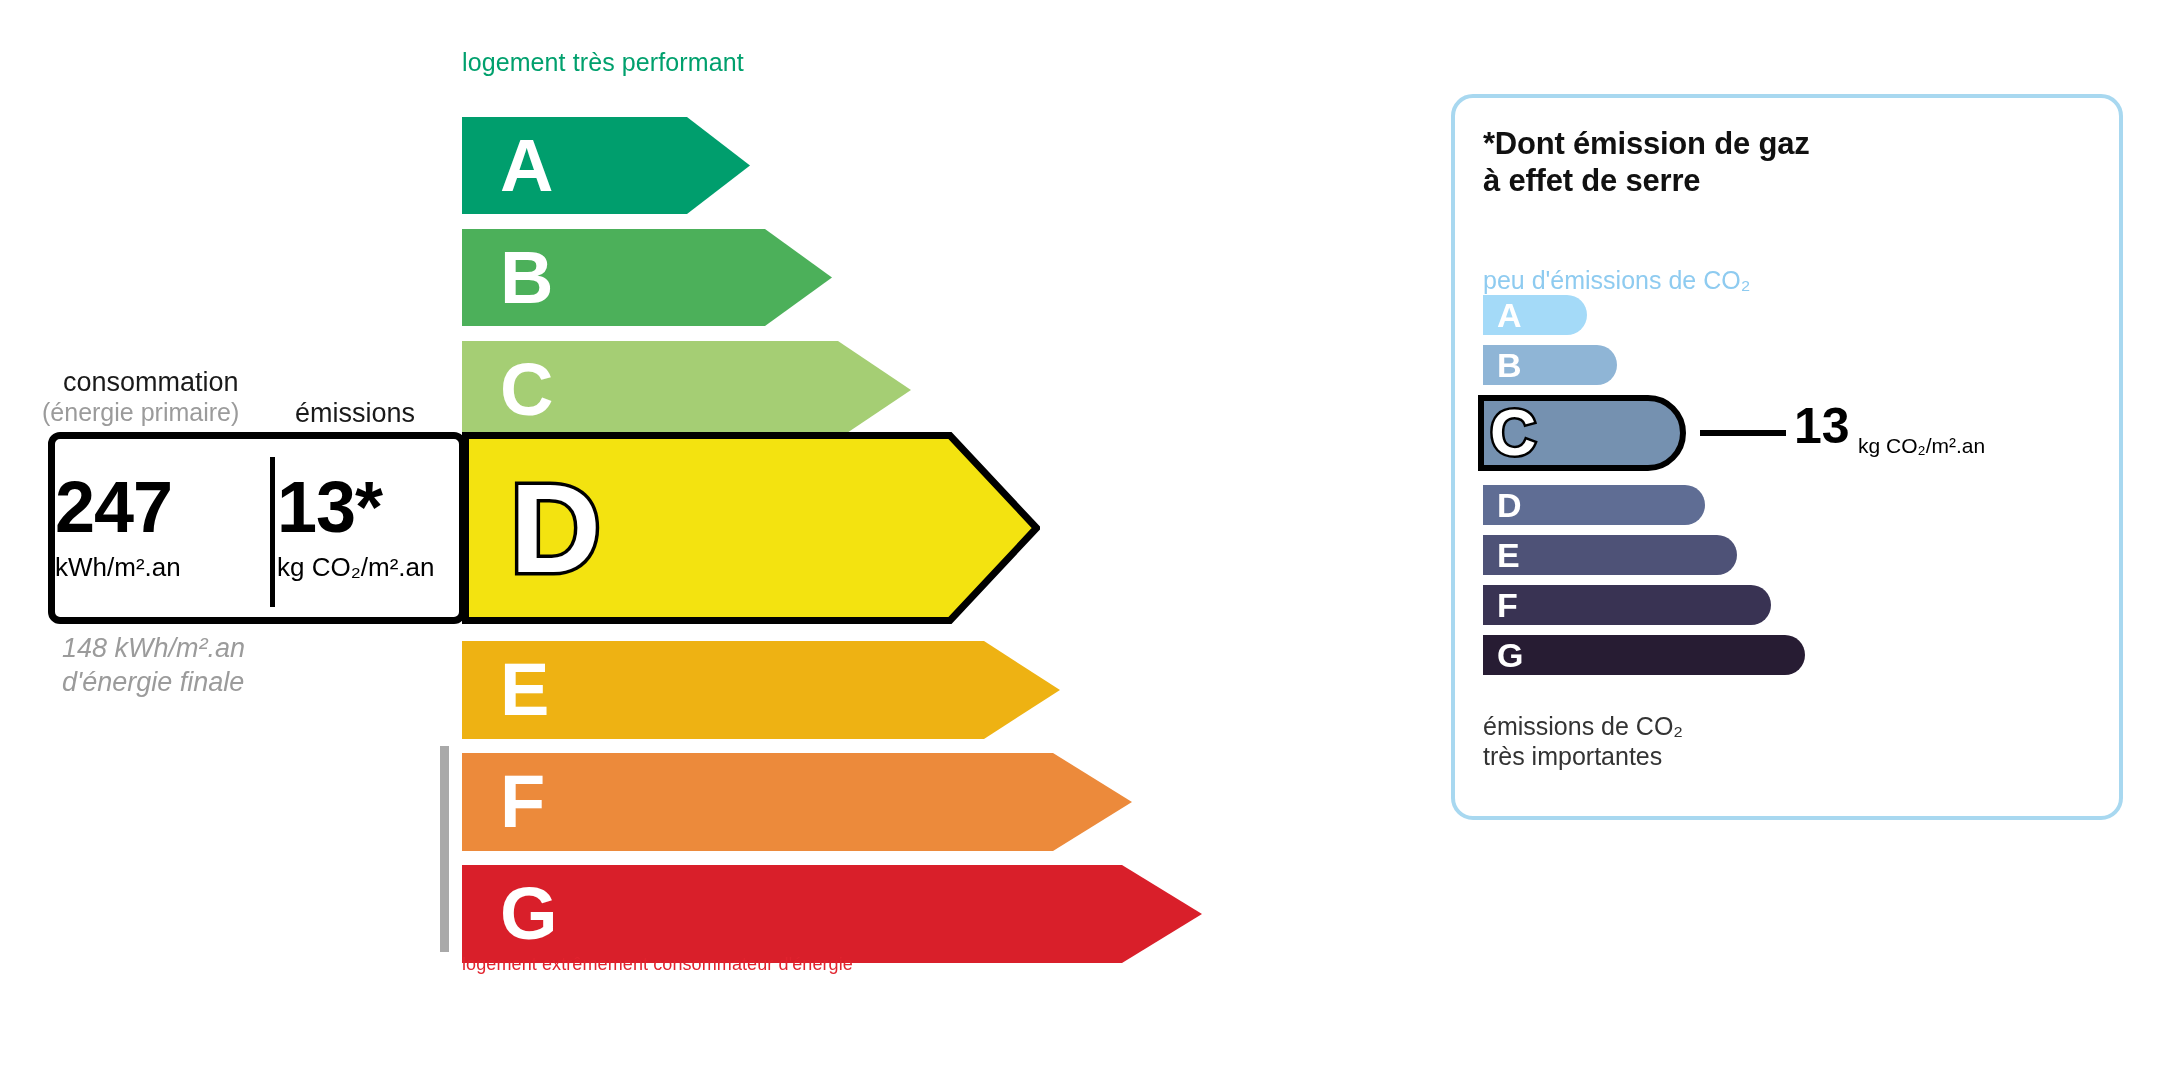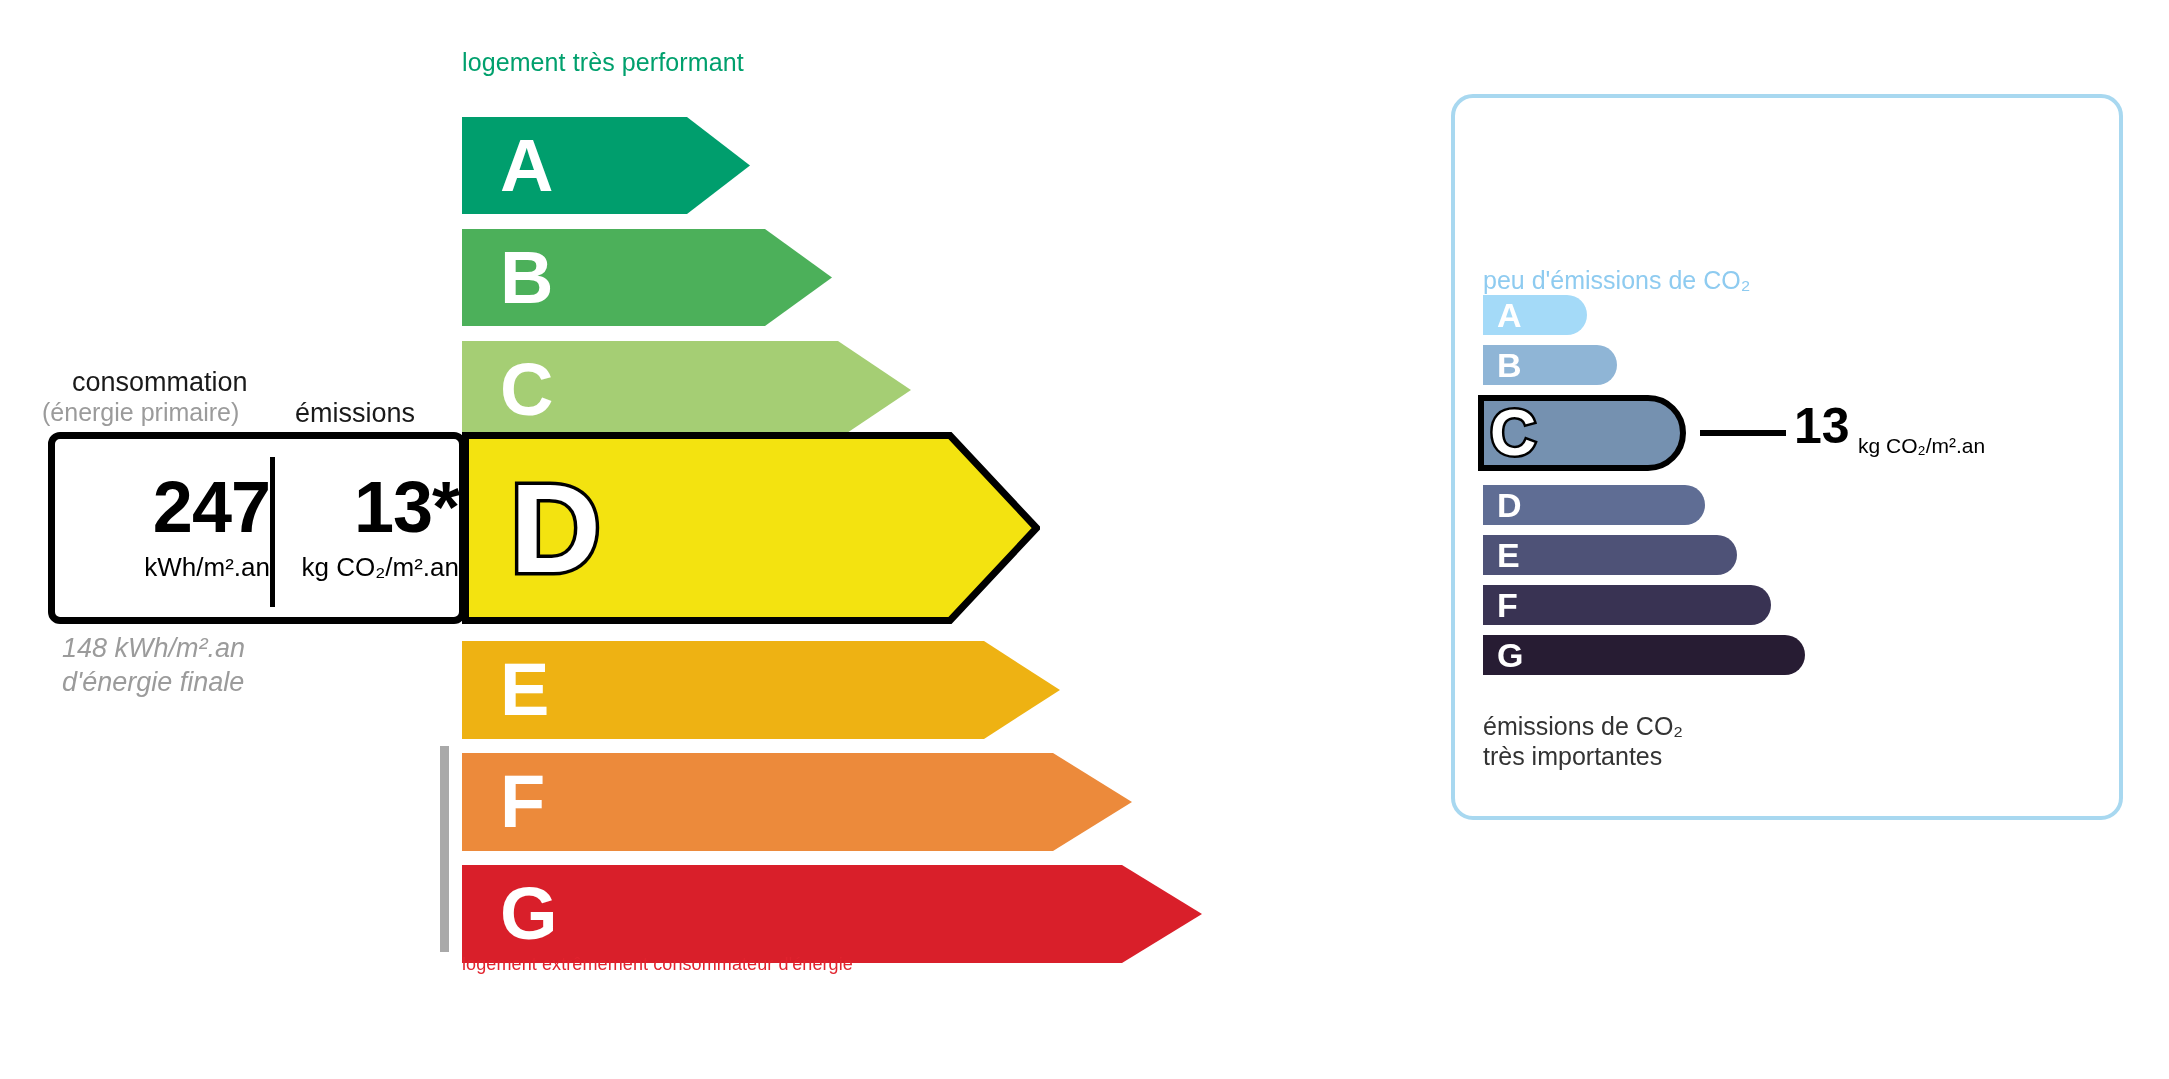--- a/index.html
+++ b/index.html
@@ -35,35 +35,35 @@
   }
 
   
   #value-box{
     position:absolute;left:48px;top:432px;width:418px;height:192px;
     background:#ffffff;border:7px solid #000000;border-radius:12px;
     box-sizing:border-box;z-index:6;
   }
   #value-box .col{
     position:absolute;top:0;height:100%;
-    display:flex;flex-direction:column;align-items:flex-end;justify-content:center;border-radius:18px;
+    display:flex;flex-direction:column;align-items:flex-start;justify-content:center;border-radius:18px;
   }
   #value-box .col.left{left:0;width:215px;}
   #value-box .col.right{left:222px;width:182px;}
   #value-box .big{
     font-size:72px;font-weight:bold;color:#000;line-height:.95;
     letter-spacing:-1px;
   }
   #value-box .unit{font-size:26px;color:#000;margin-top:10px;white-space:nowrap;}
   #value-divider{
     position:absolute;left:215px;top:18px;width:5px;height:150px;background:#000;
   }
 
   .lbl-consommation{
-    position:absolute;left:63px;top:367px;font-size:27px;color:#1a1a1a;white-space:nowrap;margin-left:9px;
+    position:absolute;left:63px;top:367px;font-size:27px;color:#1a1a1a;white-space:nowrap;
   }
   .lbl-energie-primaire{
     position:absolute;left:42px;top:398px;font-size:25px;color:#9b9b9b;white-space:nowrap;
   }
   .lbl-emissions{
     position:absolute;left:295px;top:398px;font-size:27px;color:#1a1a1a;white-space:nowrap;text-align:right;
   }
   .lbl-finale{
     position:absolute;left:62px;top:632px;font-size:27px;color:#9b9b9b;line-height:1.25;white-space:nowrap;font-style:italic;
   }
@@ -188,20 +188,21 @@
   </div>
 
   <div class="lbl-finale">148 kWh/m².an<br>d'énergie finale</div>
 
   <div id="passoire-bar"></div>
 
   <div class="bottom-caption">logement extrêmement consommateur d'énergie</div>
 </div>
 
 <div id="ges-panel">
+  <div id="ges-title">*Dont émission de gaz<br>à effet de serre</div>
   <div id="ges-top-caption">peu d'émissions de CO₂</div>
 
   <div id="ges-bars">
       <div class="ges-row" style="top: 197px; width: 104px;">
         <div class="ges-bar" style="width: 104px; background: rgb(164, 218, 248);"></div>
         <span class="ges-letter">A</span>
       </div>
       <div class="ges-row" style="top: 247px; width: 134px;">
         <div class="ges-bar" style="width: 134px; background: rgb(143, 181, 214);"></div>
         <span class="ges-letter">B</span>

